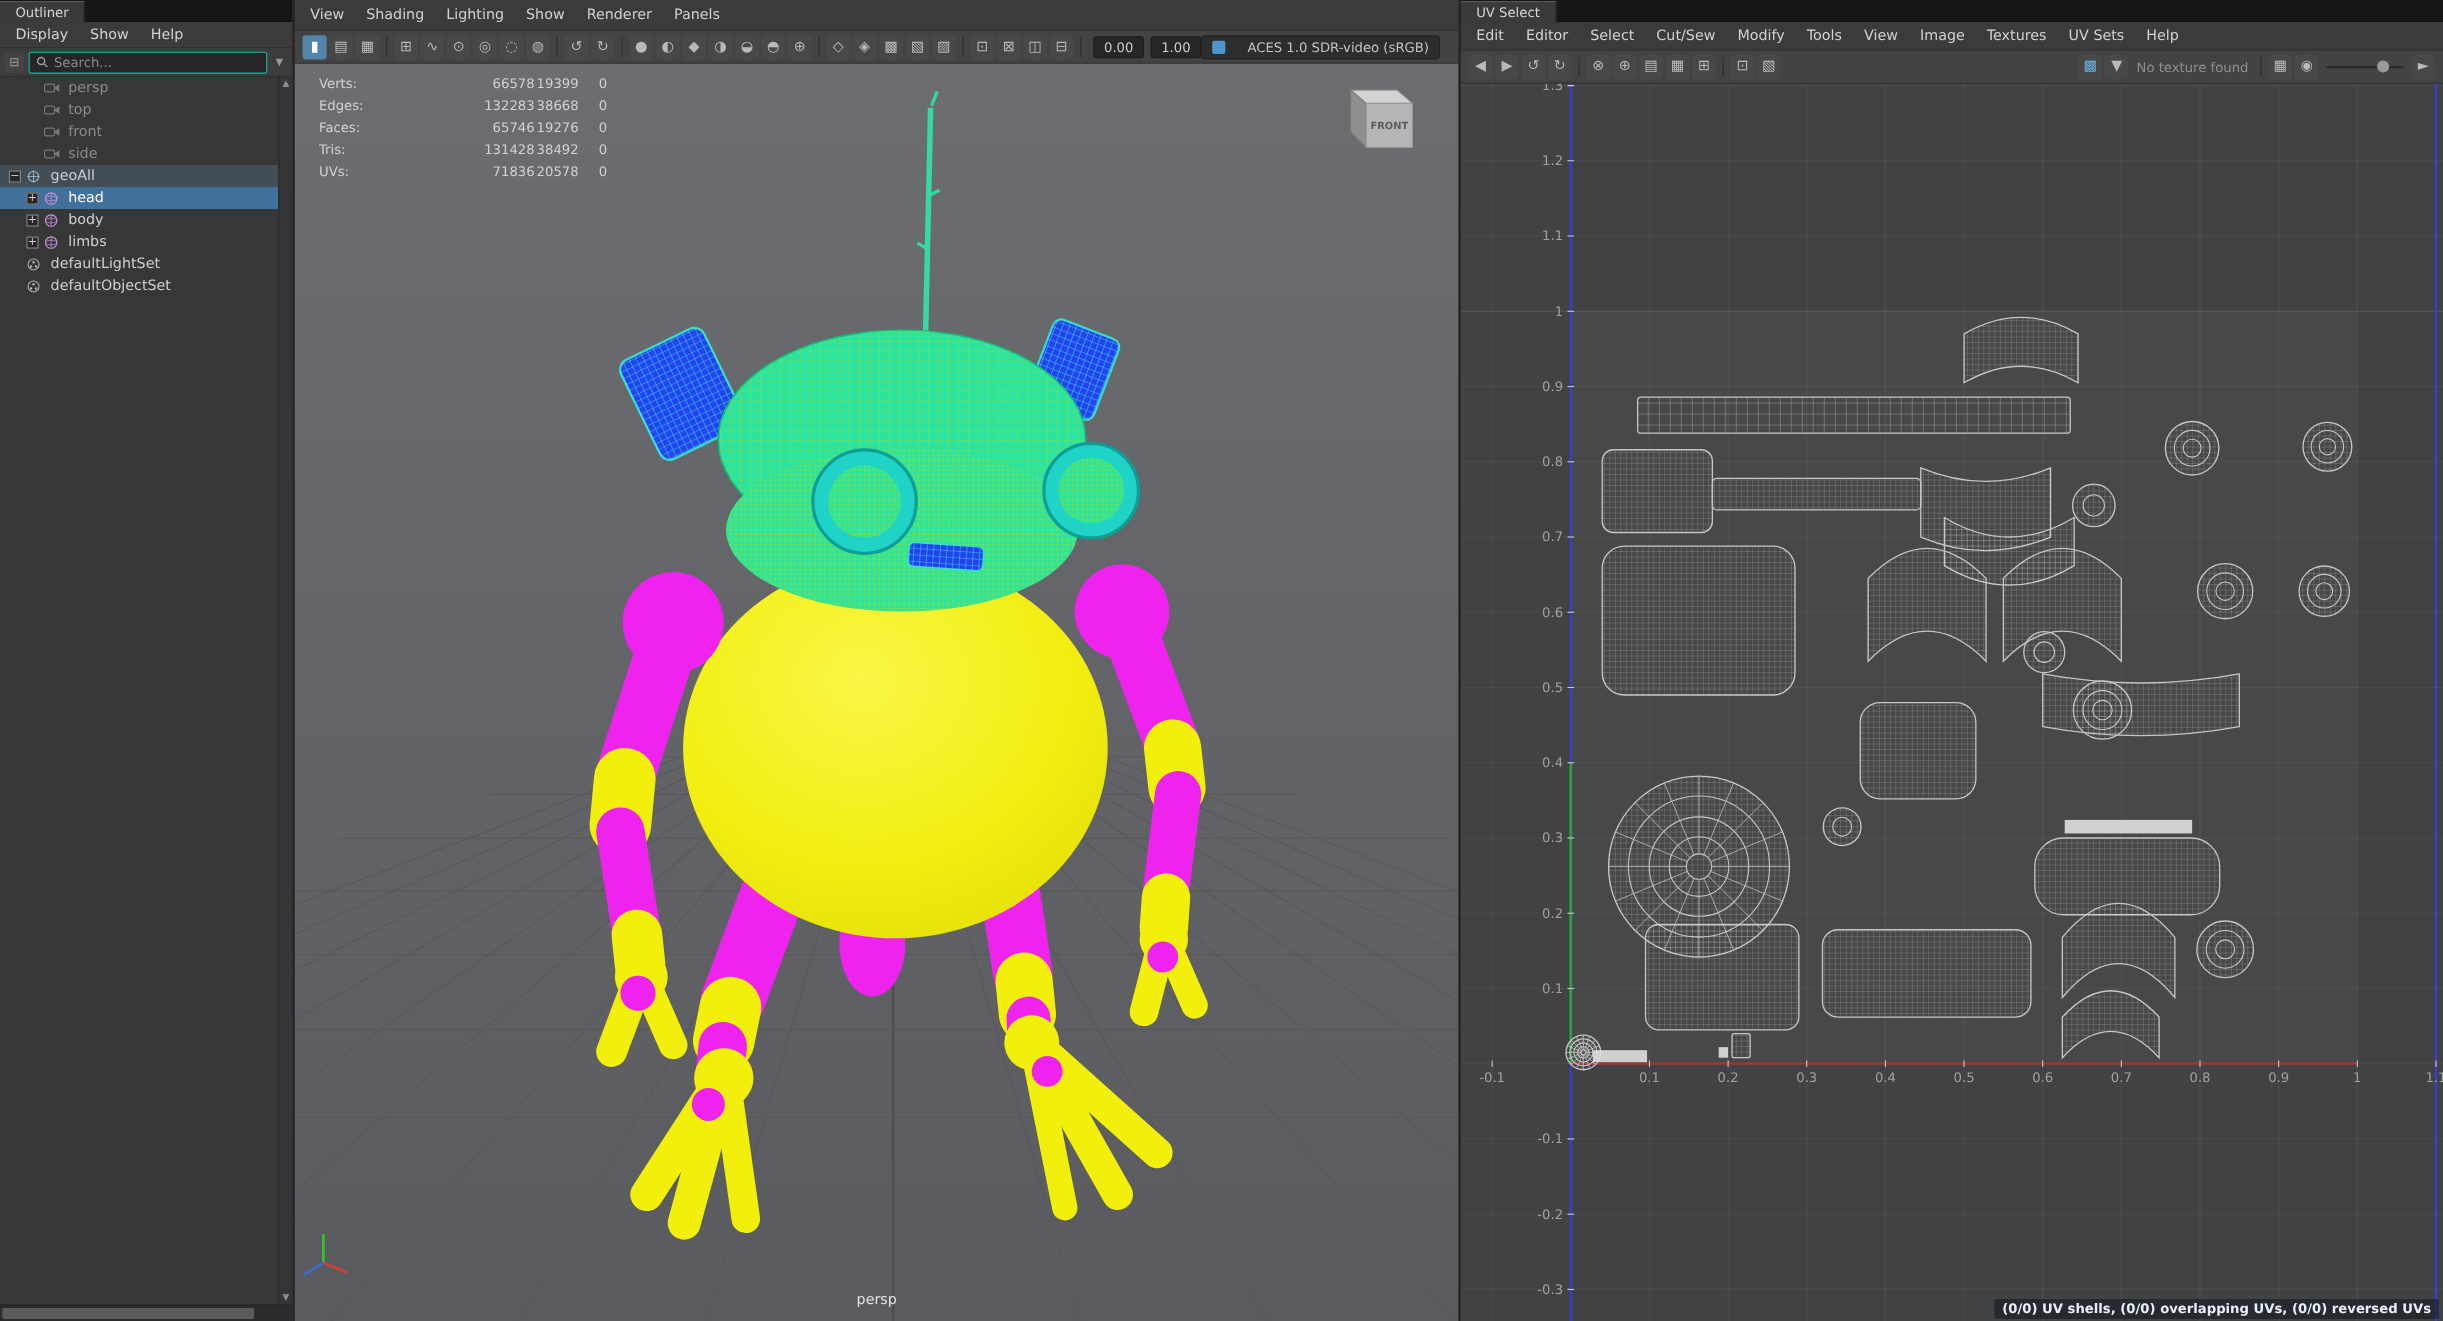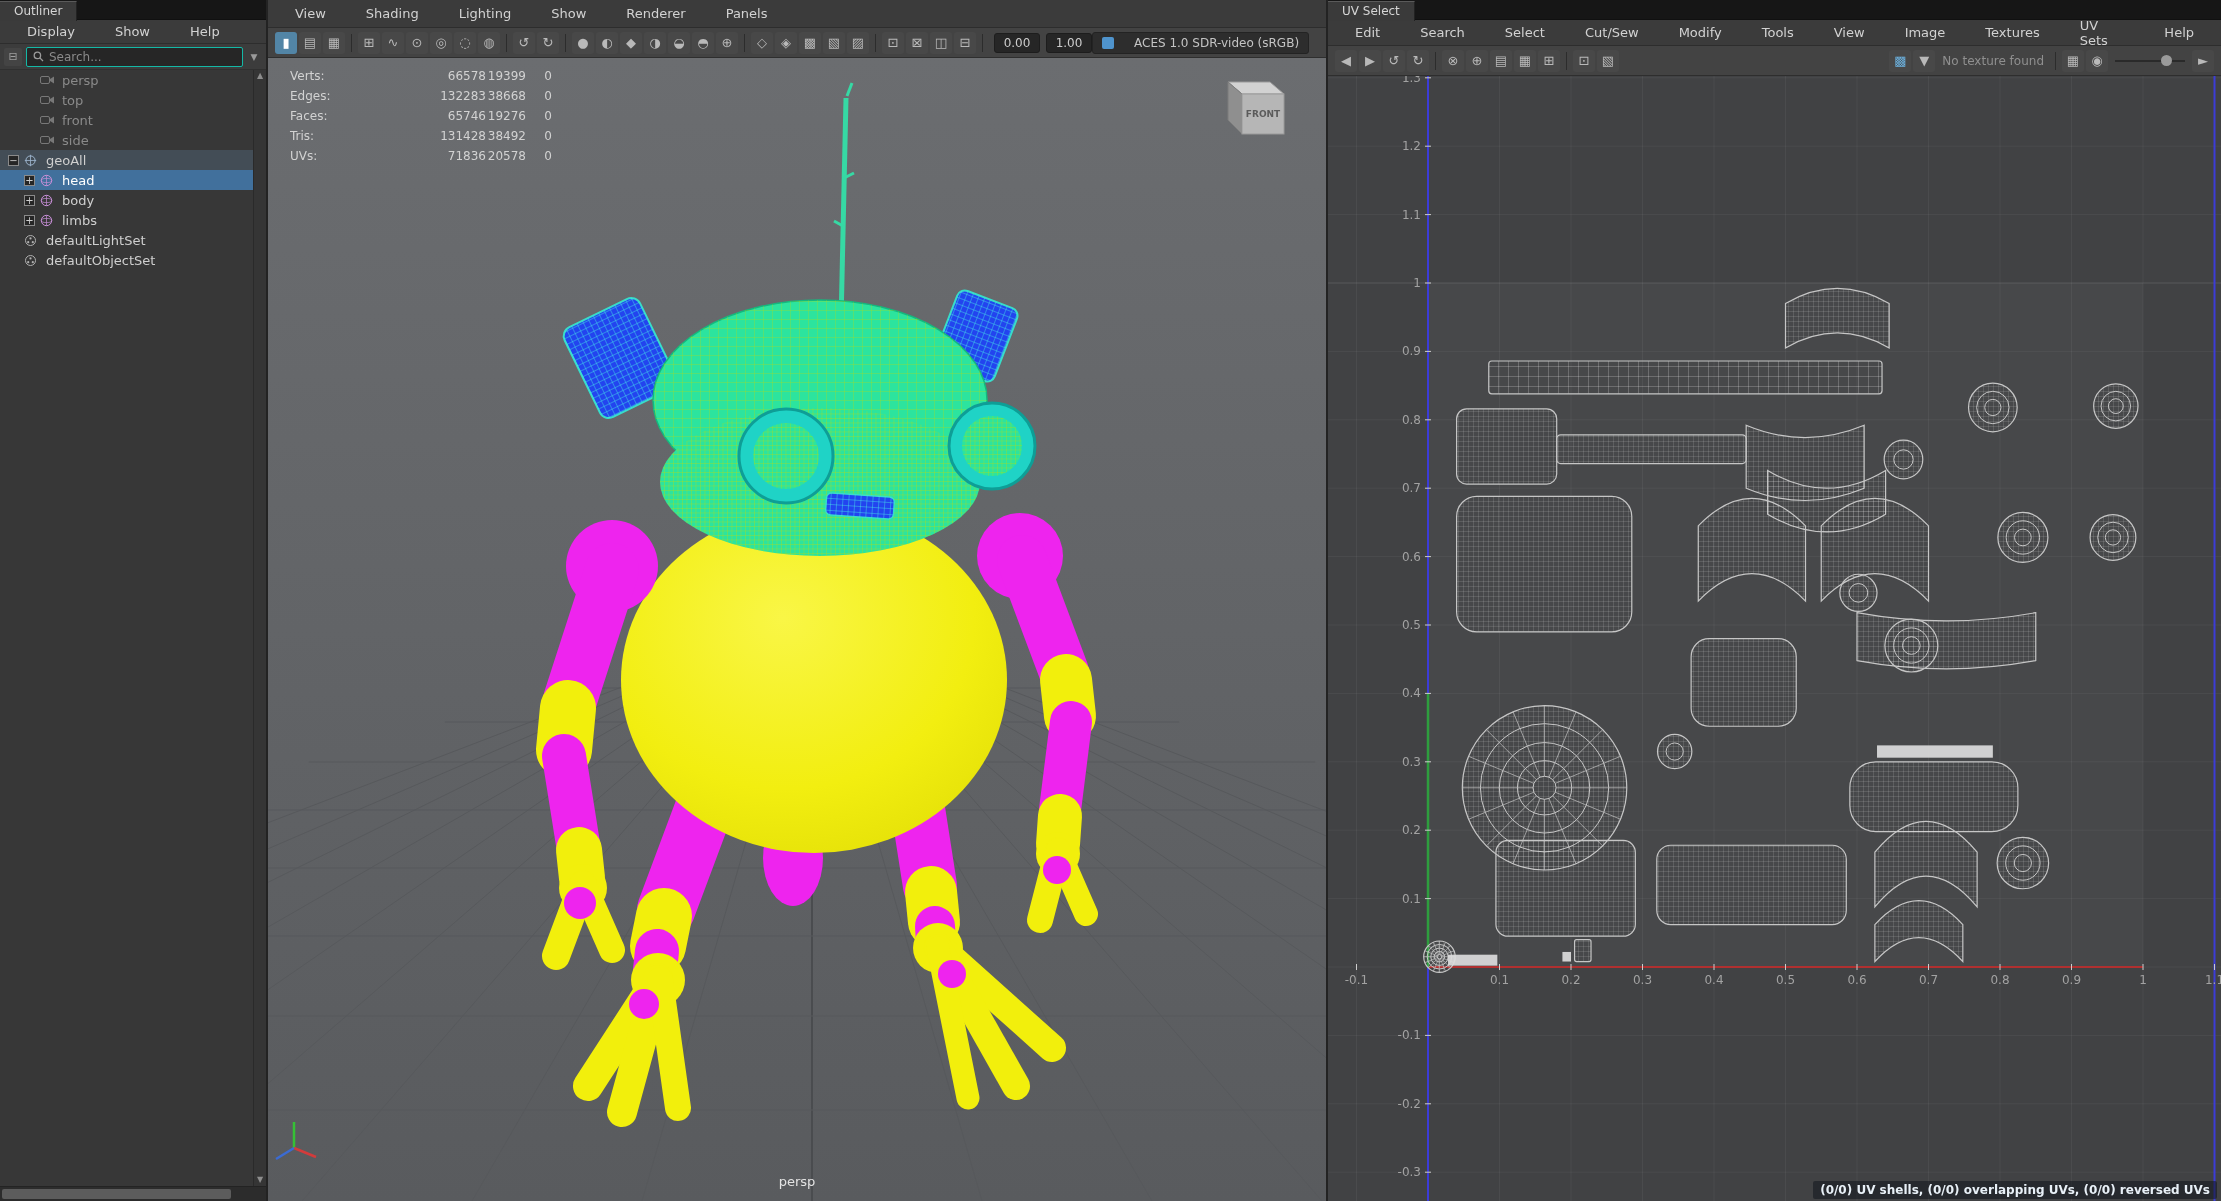--- a/index.html
+++ b/index.html
@@ -8,21 +8,21 @@
        -webkit-font-smoothing:antialiased;}
   .app *{box-sizing:border-box;}
   .panel{position:absolute;top:0;bottom:0;background:#3c3c3c;}
   #outliner{left:0;width:266px;}
   #viewport{left:266px;width:1060px;border-left:2px solid #232323;}
   #uvpanel{left:1326px;width:895px;border-left:2px solid #232323;}
 
   .titlebar{height:20px;background:#161616;border-bottom:1px solid #101010;white-space:nowrap;}
   .tab{display:inline-block;height:20px;line-height:19px;padding:0 14px;background:#3a3a3a;
        color:#d6d6d6;font-size:12px;border-top:1px solid #5a5a5a;border-right:1px solid #222;}
-  .menubar{height:24px;background:#3b3b3b;border-bottom:1px solid #2d2d2d;display:flex;align-items:center;padding:0 17px;gap:20px;}
+  .menubar{height:24px;background:#3b3b3b;border-bottom:1px solid #2d2d2d;display:flex;align-items:center;padding:0 4px;}
   #viewport .menubar{height:28px;}
   #uvpanel .menubar{height:26px;}
   .menu-item{padding:2px 10px;font-size:13px;color:#d2d2d2;cursor:default;border-radius:2px;}
 
   .toolbar{height:30px;background:#434343;border-bottom:1px solid #2e2e2e;display:flex;align-items:center;padding:0 6px;}
   .tbicon{width:22px;height:22px;line-height:21px;text-align:center;font-size:13px;color:#b9b9b9;
           background:#484848;border-radius:3px;margin:0 1px;cursor:default;overflow:hidden;}
   .tbicon.active{background:#5285a6;color:#fff;}
   .tbicon.blue{color:#6cb2e0;}
   .tbsep{width:1px;height:18px;background:#2c2c2c;margin:0 5px;flex:0 0 1px;}
@@ -469,21 +469,21 @@
       <div class="cam-label">persp</div>
     </div>
   </section>
 
   <section class="panel" id="uvpanel">
     <div class="titlebar">
       <span class="tab">UV Select</span>
     </div>
     <div class="menubar">
         <span class="menu-item">Edit</span>
-        <span class="menu-item">Search</span>
+        <span class="menu-item">Editor</span>
         <span class="menu-item">Select</span>
         <span class="menu-item">Cut/Sew</span>
         <span class="menu-item">Modify</span>
         <span class="menu-item">Tools</span>
         <span class="menu-item">View</span>
         <span class="menu-item">Image</span>
         <span class="menu-item">Textures</span>
         <span class="menu-item">UV Sets</span>
         <span class="menu-item">Help</span>
       </div>

